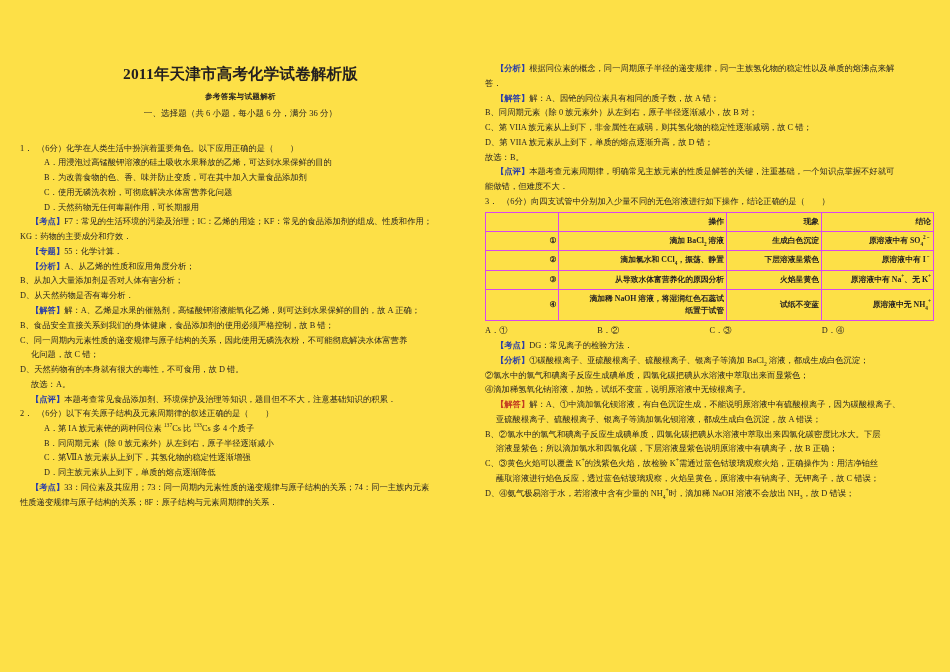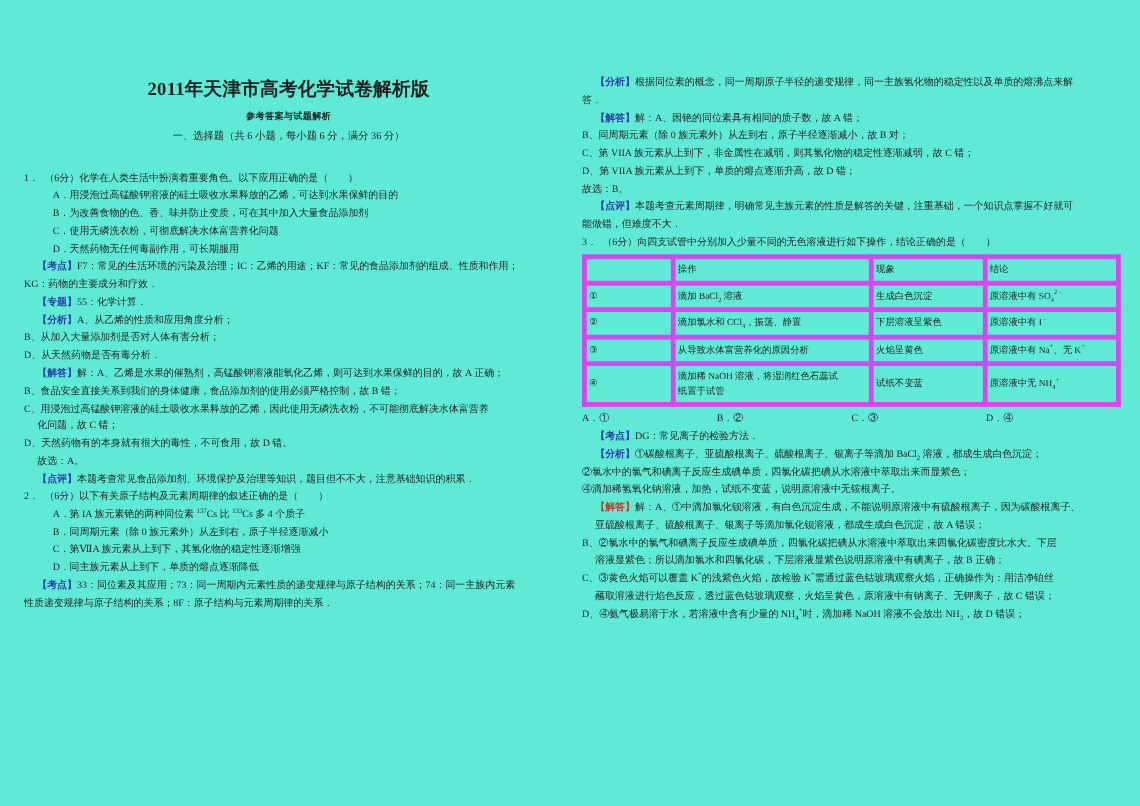--- a/index.html
+++ b/index.html
@@ -11,21 +11,21 @@
     width: 950px;
     height: 672px;
     font-family: "Liberation Serif", "DejaVu Serif", serif;
     color: #231f20;
     overflow: hidden;
   }
   .page {
     position: relative;
     width: 950px;
     height: 672px;
-    background: #5eead4;
+    background: #fde047;
     box-sizing: border-box;
     padding: 0;
   }
   .columns {
     display: flex;
     flex-direction: row;
     width: 950px;
     height: 672px;
     box-sizing: border-box;
   }
@@ -95,25 +95,25 @@
   sub { font-size: 0.68em; vertical-align: sub; line-height: 0; }
 
   table.exp-table {
     border-collapse: collapse;
     width: 100%;
     font-size: 7.8px;
     margin: 4px 0 3px 0;
     table-layout: fixed;
   }
   table.exp-table td, table.exp-table th {
-    border: 4px solid #d946ef;
+    border: 1px solid #d946ef;
     padding: 3px 2px;
-    text-align: left;
+    text-align: right;
     vertical-align: middle;
-    font-weight: normal;
+    font-weight: bold;
     line-height: 1.55;
   }
   table.exp-table .c-idx { width: 16%; }
   table.exp-table .c-op  { width: 38%; }
   table.exp-table .c-ph  { width: 21%; }
   table.exp-table .c-cc  { width: 25%; }
 
   .choices-row {
     display: flex;
     font-size: 8.3px;
@@ -164,21 +164,21 @@
       <div class="para">
         <span class="tag">【分析】</span><span>A、从乙烯的性质和应用角度分析；</span>
       </div>
       <div class="para noindent">B、从加入大量添加剂是否对人体有害分析；</div>
       <div class="para noindent">D、从天然药物是否有毒分析．</div>
 
       <div class="para">
         <span class="tag">【解答】</span><span>解：A、乙烯是水果的催熟剂，高锰酸钾溶液能氧化乙烯，则可达到水果保鲜的目的，故 A 正确；</span>
       </div>
       <div class="para noindent">B、食品安全直接关系到我们的身体健康，食品添加剂的使用必须严格控制，故 B 错；</div>
-      <div class="para noindent">C、用浸泡过高锰酸钾溶液的硅土吸收水果释放的乙烯，因此使用无磷洗衣粉，不可能彻底解决水体富营养</div>
+      <div class="para noindent">C、同一周期内元素性质的递变规律与原子结构的关系，因此使用无磷洗衣粉，不可能彻底解决水体富营养</div>
       <div class="para">化问题，故 C 错；</div>
       <div class="para noindent">D、天然药物有的本身就有很大的毒性，不可食用，故 D 错。</div>
       <div class="para">故选：A。</div>
 
       <div class="para">
         <span class="tag">【点评】</span><span>本题考查常见食品添加剂、环境保护及治理等知识，题目但不不大，注意基础知识的积累．</span>
       </div>
 
       <div class="q-row">
         <span class="q-num">2．</span>

